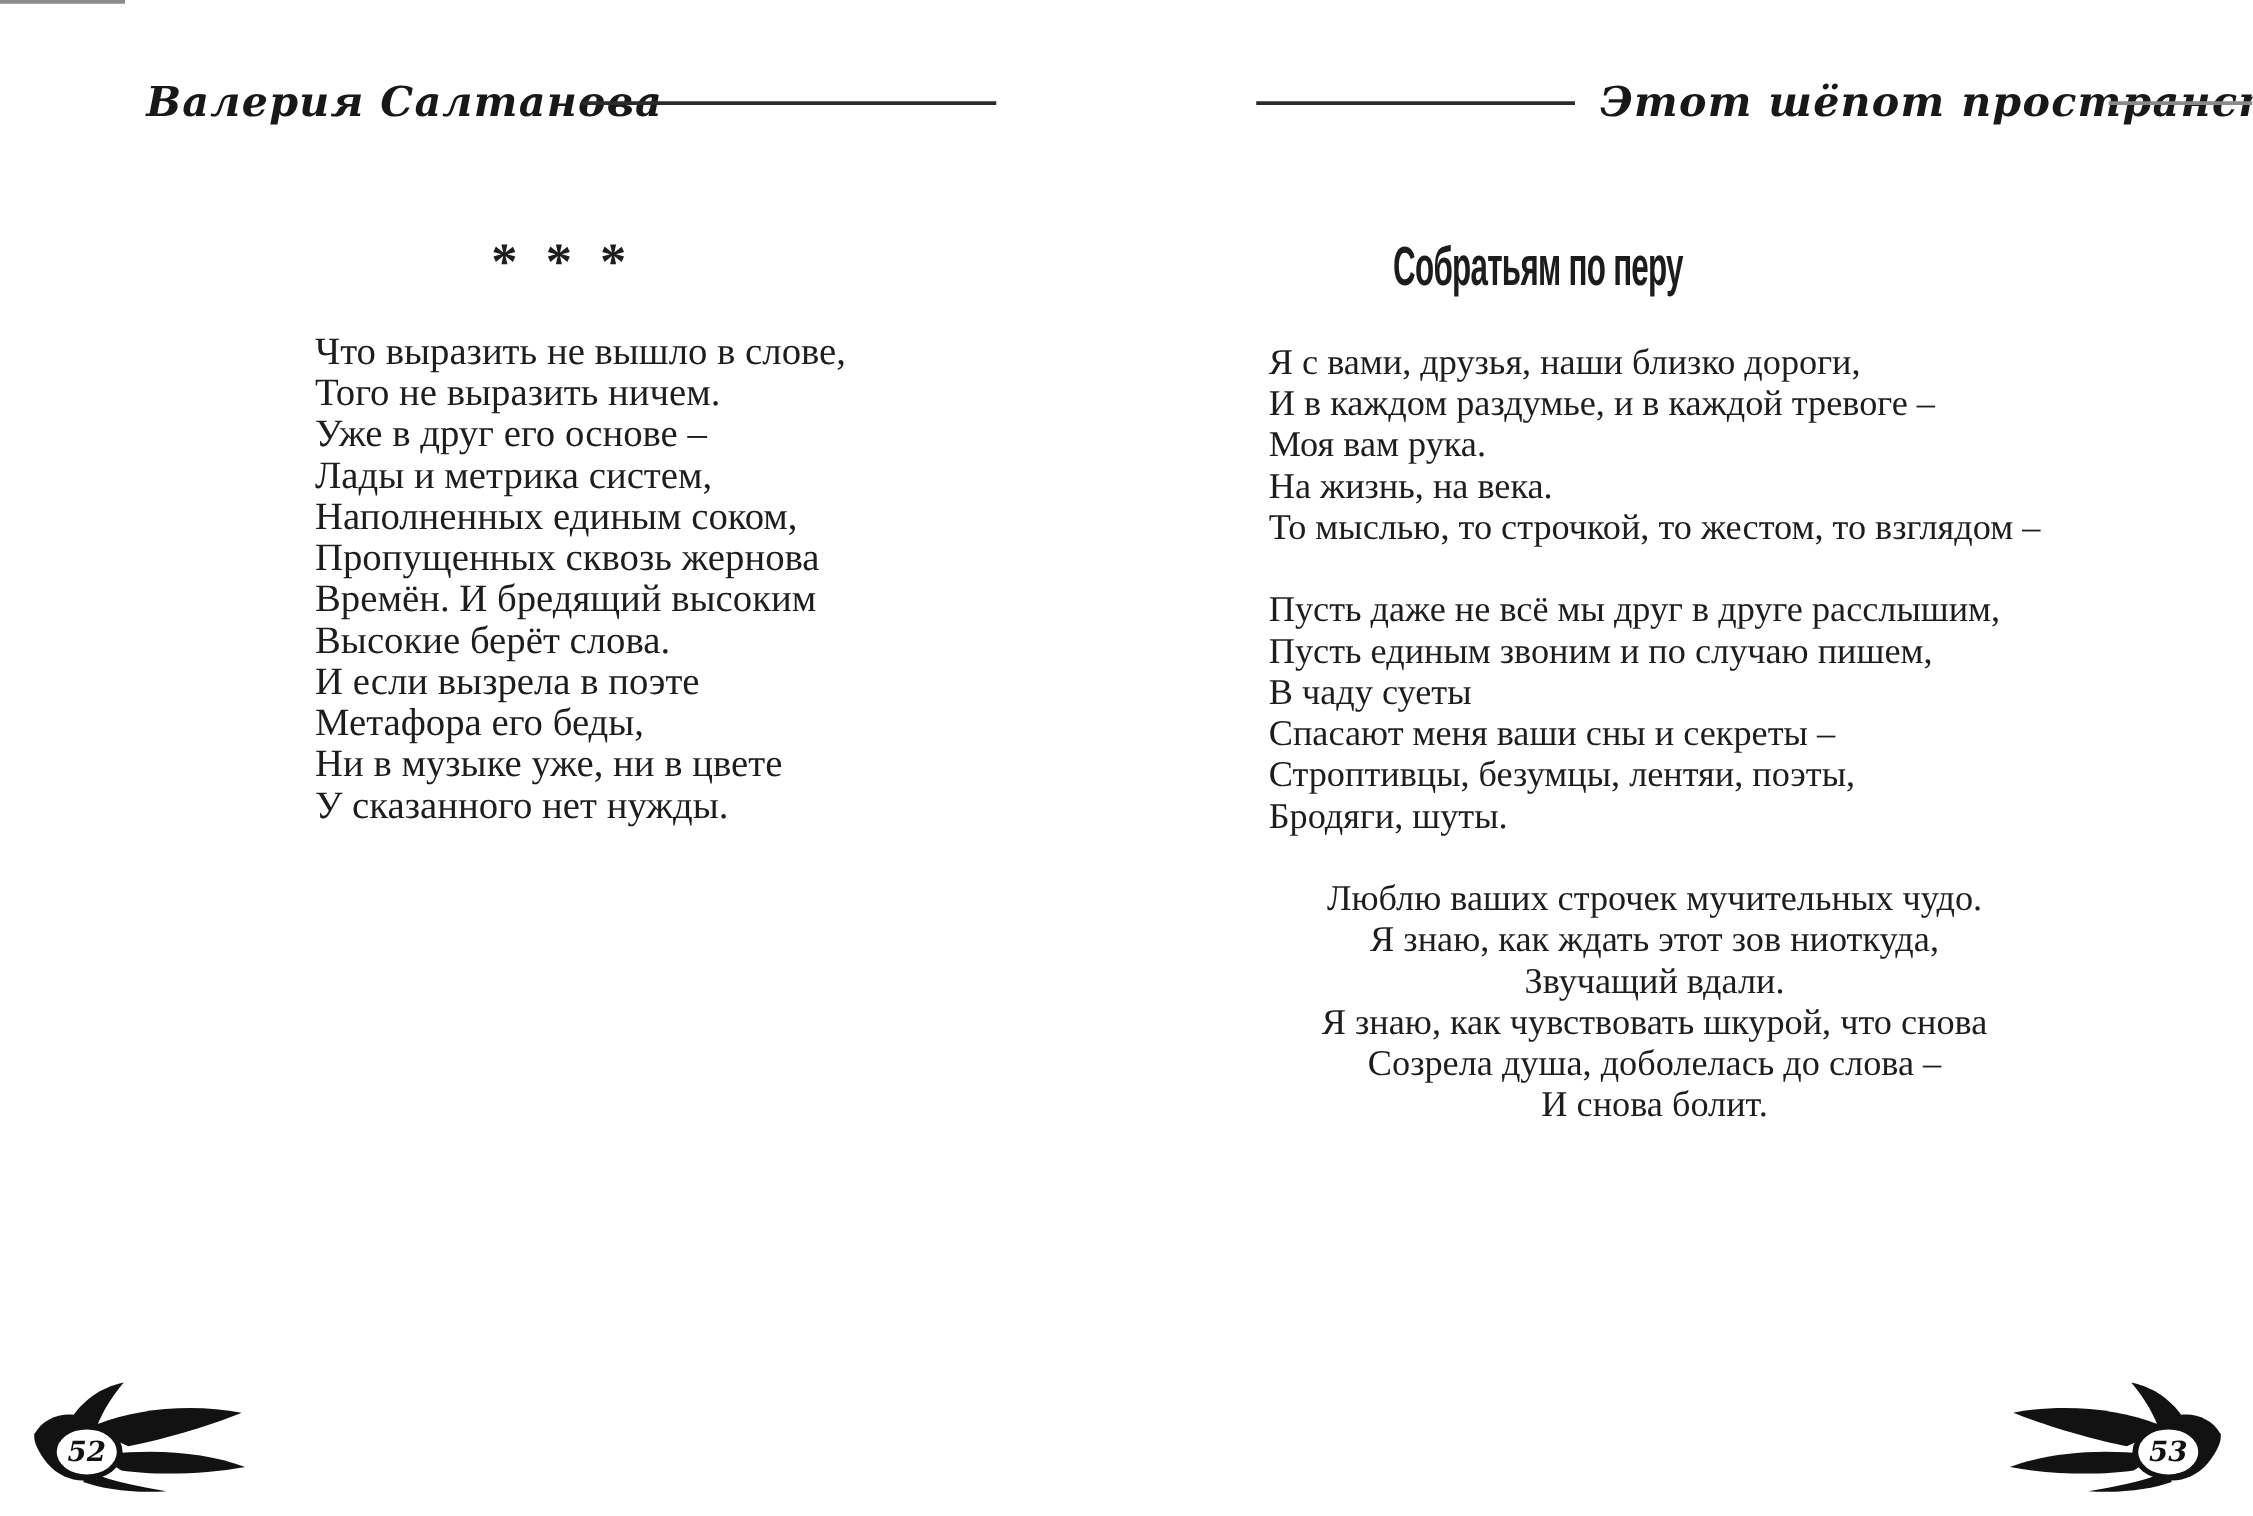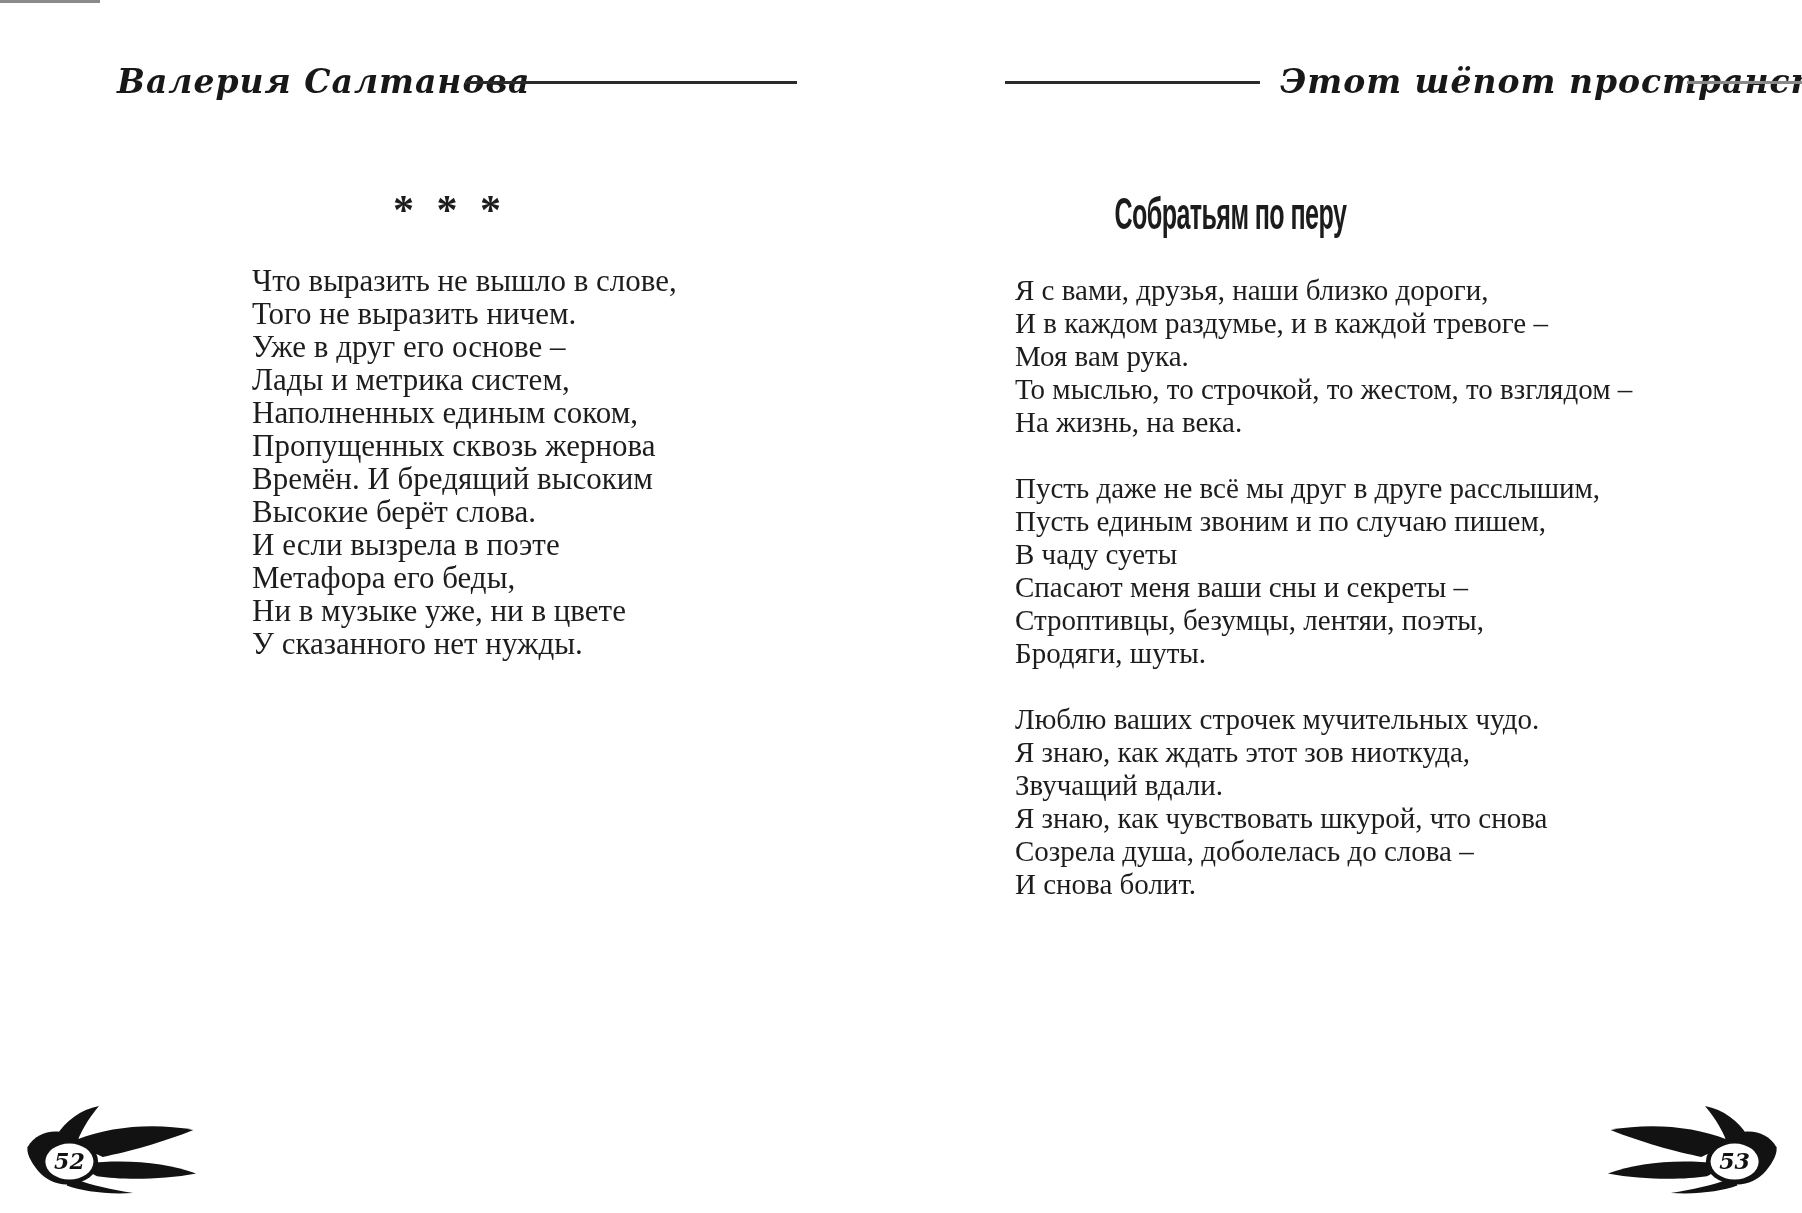--- a/index.html
+++ b/index.html
@@ -35,21 +35,21 @@
     white-space:nowrap;
   }
   .poem{
     font-size:31px;
     line-height:33px;
     color:#1d1d1d;
     white-space:nowrap;
   }
   .poem-right{font-size:29px;}
   .stanza{margin:0 0 33px 12px;}
-  .stanza:last-child{margin-bottom:0;}
+  .stanza:last-child{margin-bottom:0;text-align:center;}
   .poem-title-right{
     width:454px;
     text-align:center;
     font-family:"Liberation Sans",sans-serif;
     font-weight:700;
     font-size:44px;
     line-height:48px;
     color:#1c1c1c;
     white-space:nowrap;
   }
@@ -104,22 +104,22 @@
 
   <div class="abs poem-title-right" style="left:1003px;top:190px;text-decoration:underline;">
     <span class="condensed">Собратьям по перу</span>
   </div>
 
   <div class="abs poem poem-right" style="left:1003px;top:274px;">
     <div class="stanza">
       <div>Я с вами, друзья, наши близко дороги,</div>
       <div>И в каждом раздумье, и в каждой тревоге –</div>
       <div>Моя вам рука.</div>
+      <div>На жизнь, на века.</div>
       <div>То мыслью, то строчкой, то жестом, то взглядом –</div>
-      <div>На жизнь, на века.</div>
     </div>
     <div class="stanza">
       <div>Пусть даже не всё мы друг в друге расслышим,</div>
       <div>Пусть единым звоним и по случаю пишем,</div>
       <div>В чаду суеты</div>
       <div>Спасают меня ваши сны и секреты –</div>
       <div>Строптивцы, безумцы, лентяи, поэты,</div>
       <div>Бродяги, шуты.</div>
     </div>
     <div class="stanza">

